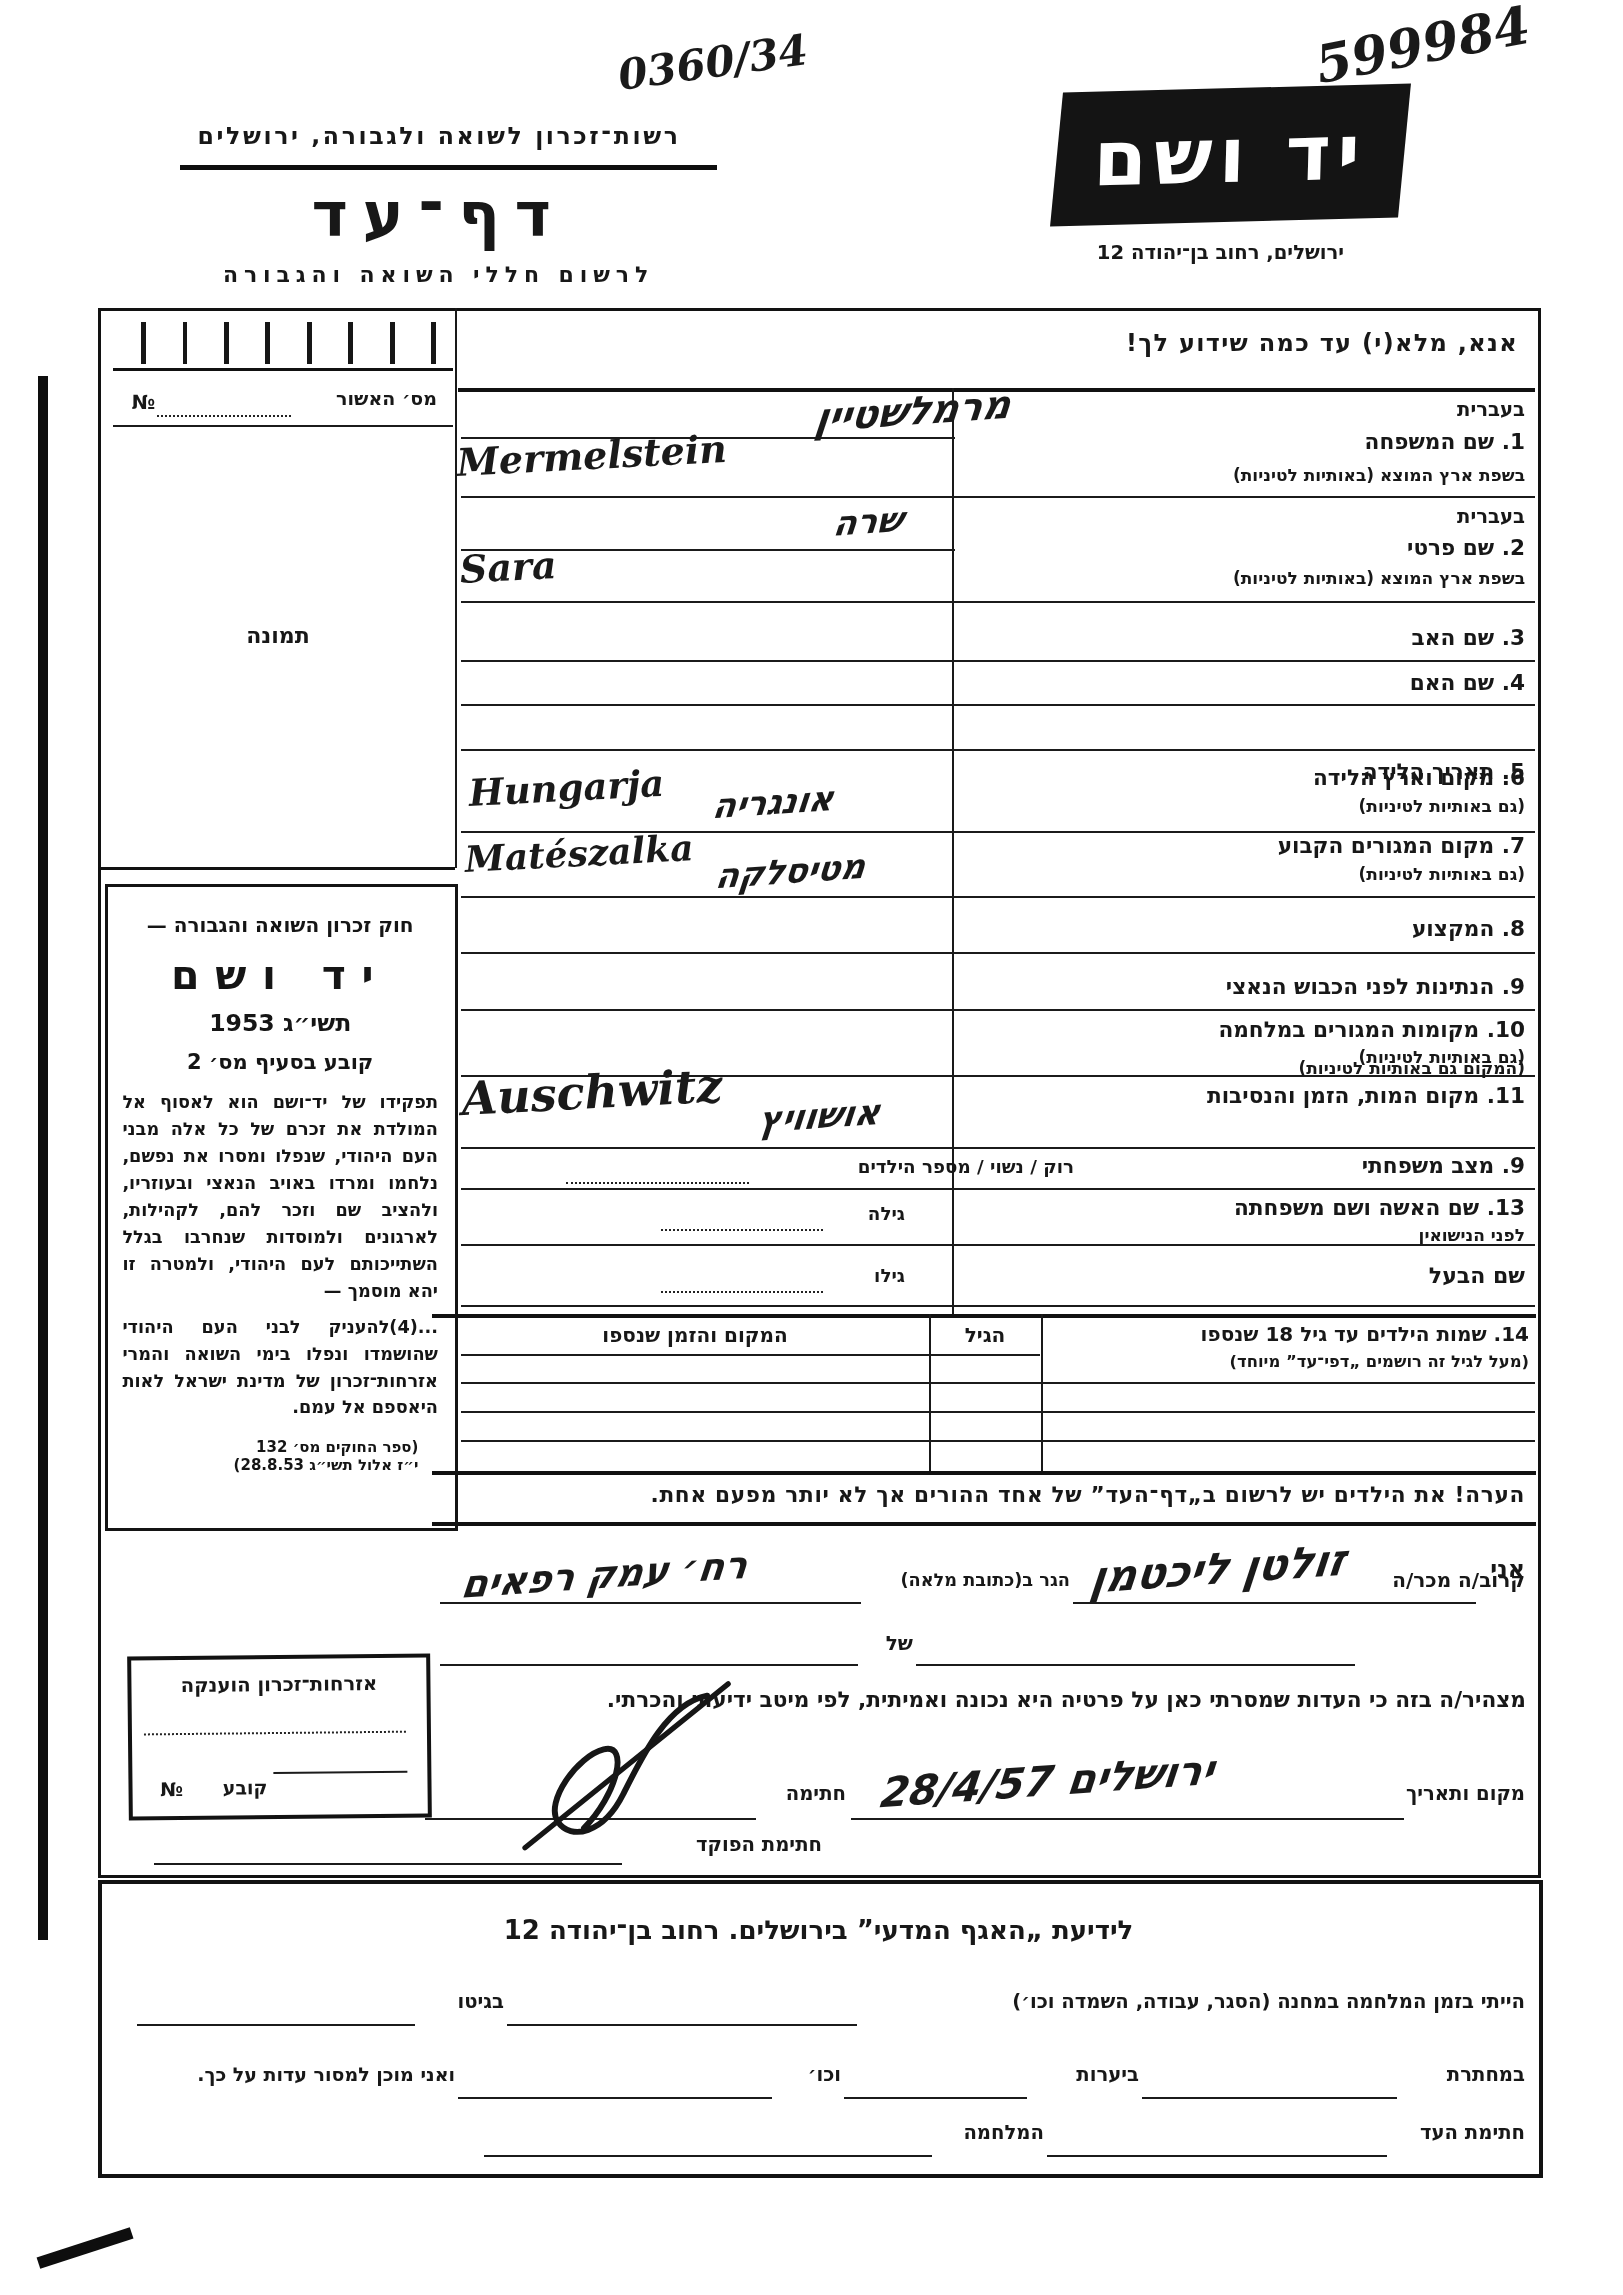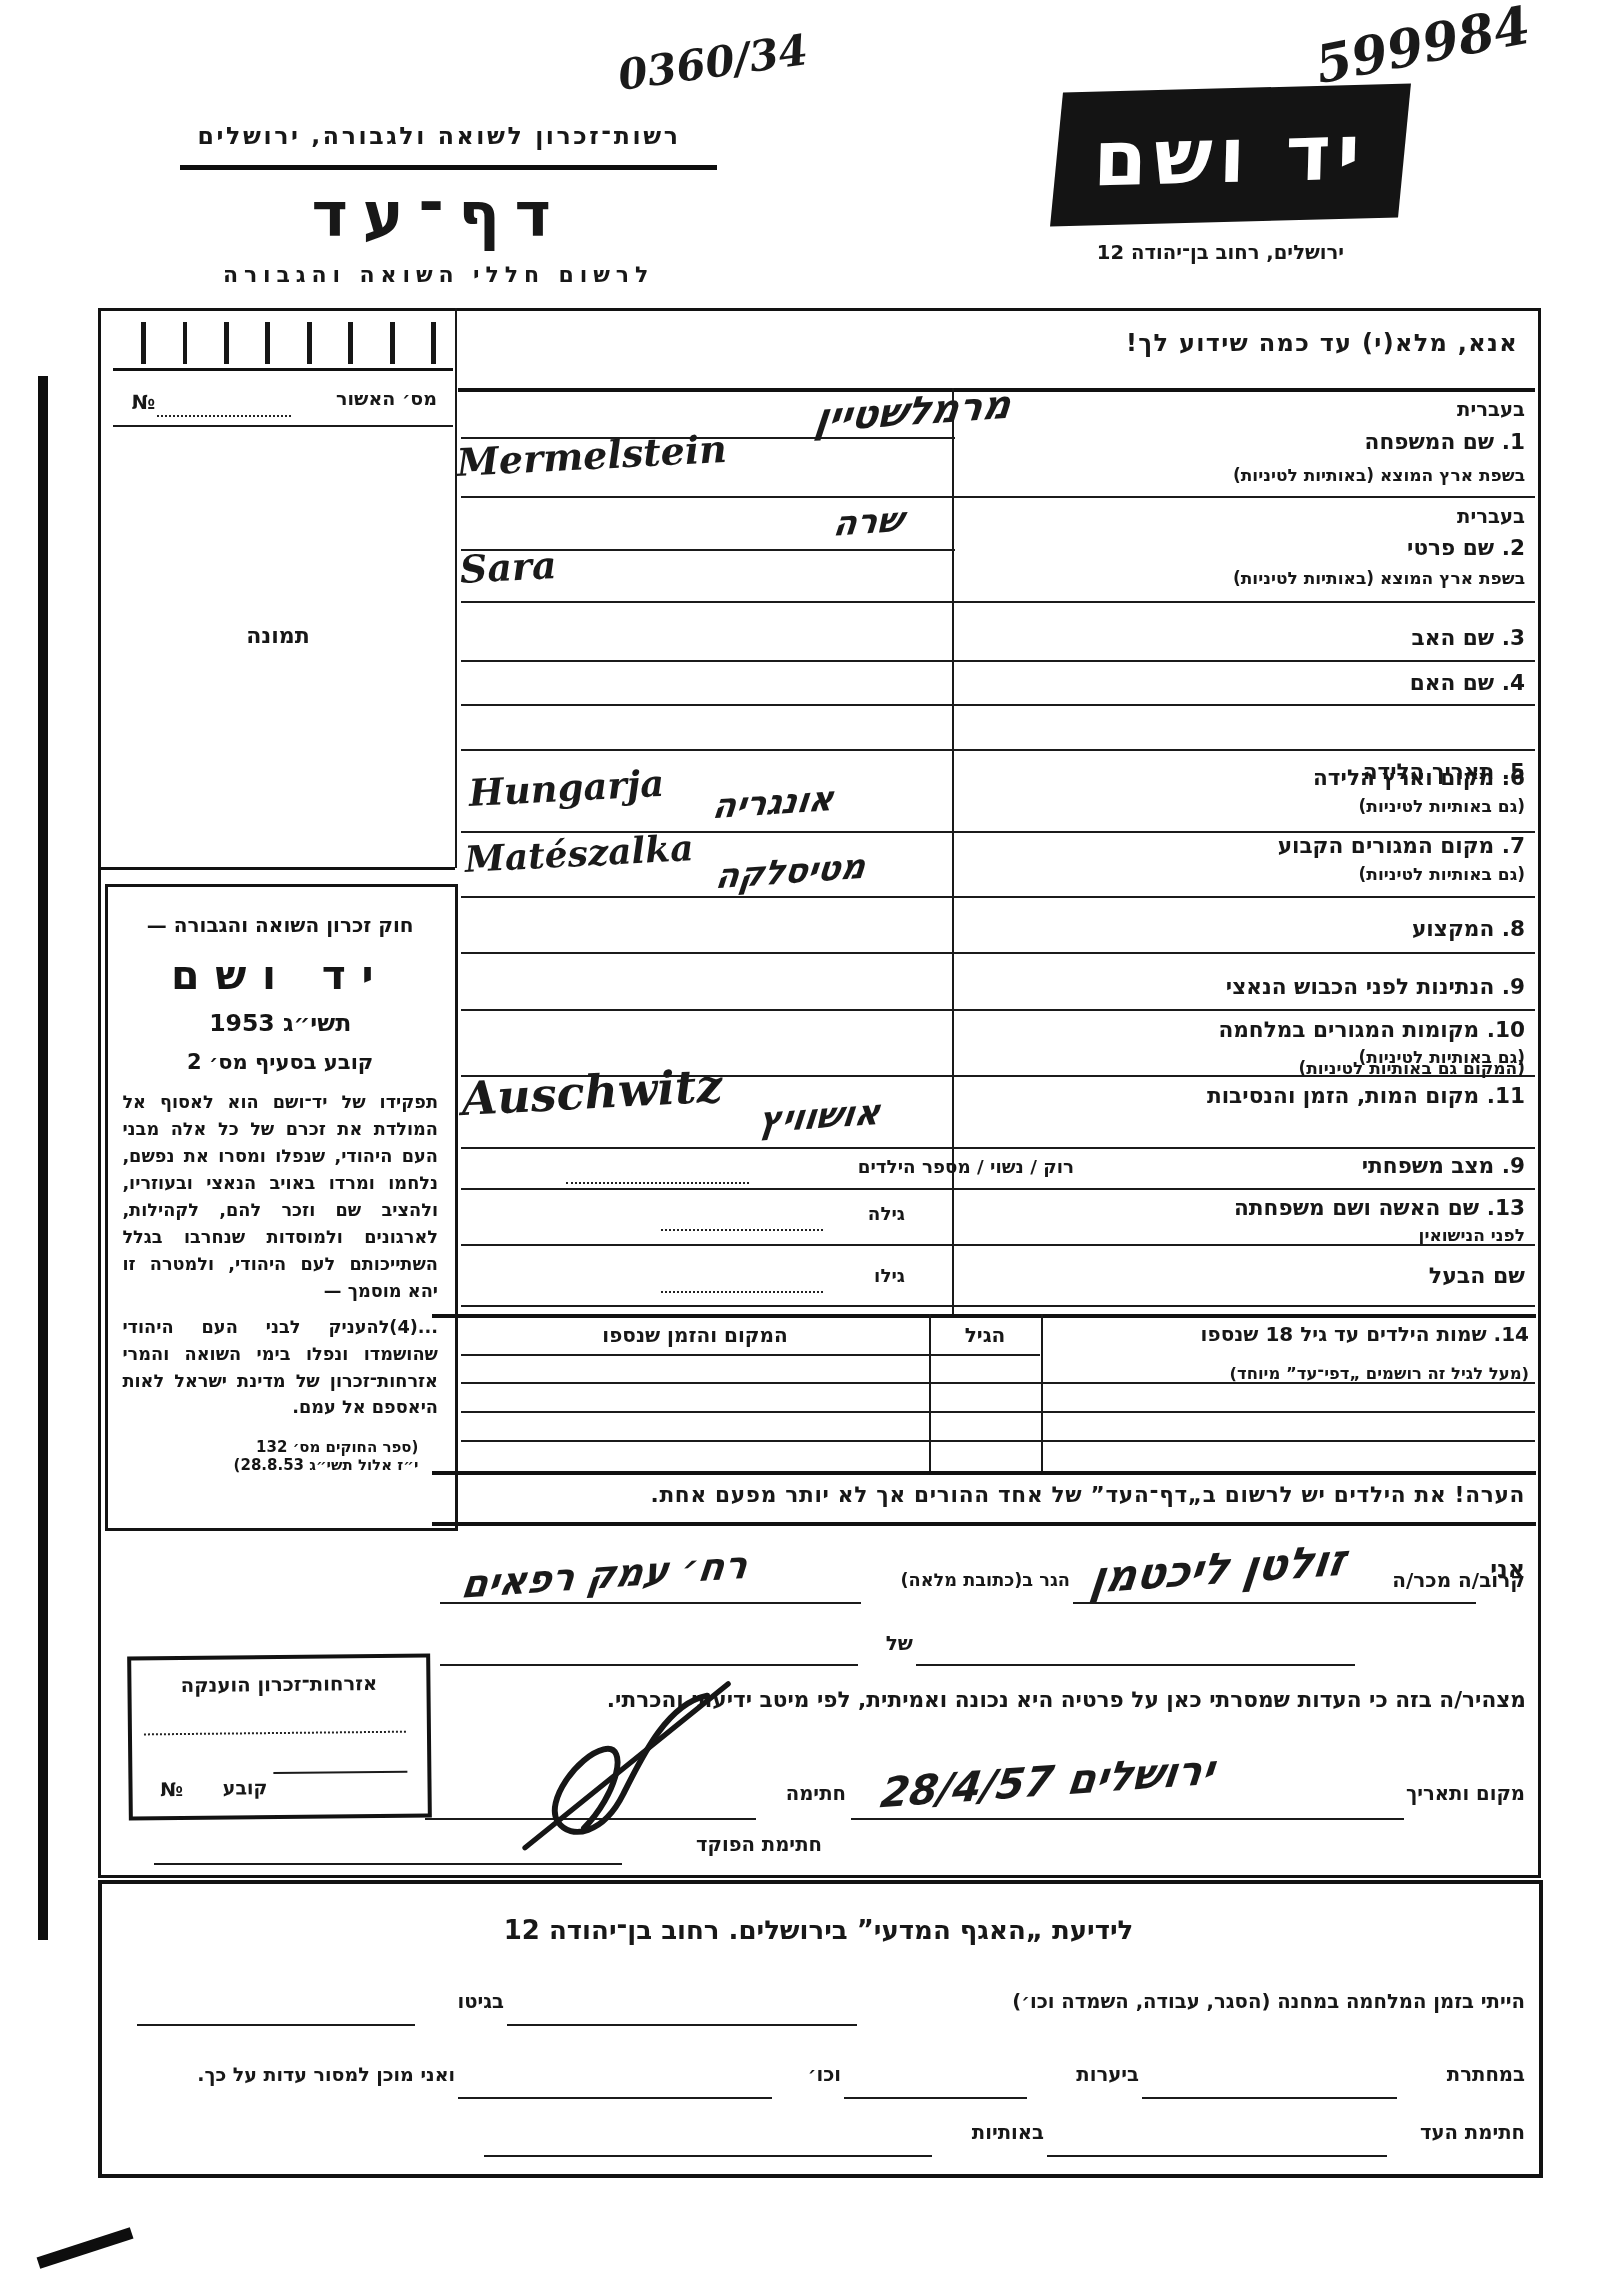--- a/index.html
+++ b/index.html
@@ -1,21 +1,21 @@
 <!DOCTYPE html>
 <html lang="he" style="font-size:10.5px"><head>
 <meta charset="utf-8">
 <style>
   html,body{margin:0;padding:0;background:#6e6e6e;}
   .page{
     position:relative;width:1623px;height:2295px;background:#ffffff;
     font-family:"DejaVu Sans",sans-serif;direction:rtl;color:#151515;overflow:hidden;
   }
   .pl{position:absolute;font-weight:bold;white-space:nowrap;font-size:21px;color:#181818;}
-  .pl.wrap{white-space:normal;margin-top:12px;}
+  .pl.wrap{white-space:normal;}
   .sub{font-size:17px;}
   .ln{position:absolute;height:0;border-bottom:2px solid #1b1b1b;}
   .ln.hv{border-bottom-width:4.6px;border-bottom-color:#111;}
   .ln.dt{border-bottom:2.6px dotted #222;}
   .vln{position:absolute;width:0;border-right:2.6px solid #191919;}
   .box{position:absolute;border:3.3px solid #121212;background:transparent;}
   .hw{position:absolute;font-family:"DejaVu Serif",serif;font-style:italic;font-weight:700;
       color:#1a1a1a;white-space:nowrap;transform:rotate(-3deg);transform-origin:left bottom;}
   .hwh{position:absolute;font-family:"DejaVu Sans",sans-serif;font-style:italic;font-weight:700;
       color:#1a1a1a;white-space:nowrap;transform:rotate(-4deg) skewX(-12deg);transform-origin:right bottom;}
@@ -216,17 +216,17 @@
   <div class="pl" style="left:1401px;top:2063px;width:124px;font-size:19.6px;">במחתרת</div>
   <div class="ln" style="left:1142px;top:2097px;width:255px;"></div>
   <div class="pl" style="left:1031px;top:2063px;width:108px;font-size:19.6px;">ביערות</div>
   <div class="ln" style="left:844px;top:2097px;width:183px;"></div>
   <div class="pl" style="left:776px;top:2063px;width:65px;font-size:19.6px;">וכו׳</div>
   <div class="ln" style="left:458px;top:2097px;width:314px;"></div>
   <div class="pl" style="left:118px;top:2063px;width:337px;font-size:19px;">ואני מוכן למסור עדות על כך.</div>
 
   <div class="pl" style="left:1391px;top:2121px;width:134px;font-size:19.6px;">חתימת העד</div>
   <div class="ln" style="left:1047px;top:2155px;width:340px;"></div>
-  <div class="pl" style="left:936px;top:2121px;width:108px;font-size:19.6px;">באותיות</div>
+  <div class="pl" style="left:936px;top:2121px;width:108px;font-size:19.6px;">המלחמה</div>
   <div class="ln" style="left:484px;top:2155px;width:448px;"></div>
 
 </div>
 
 
 </body></html>

